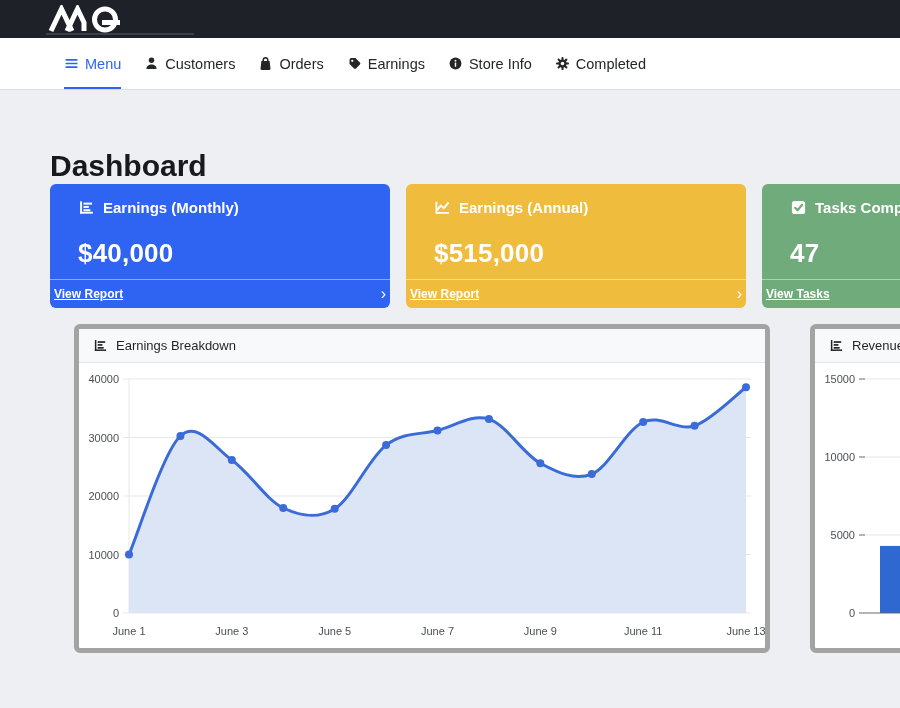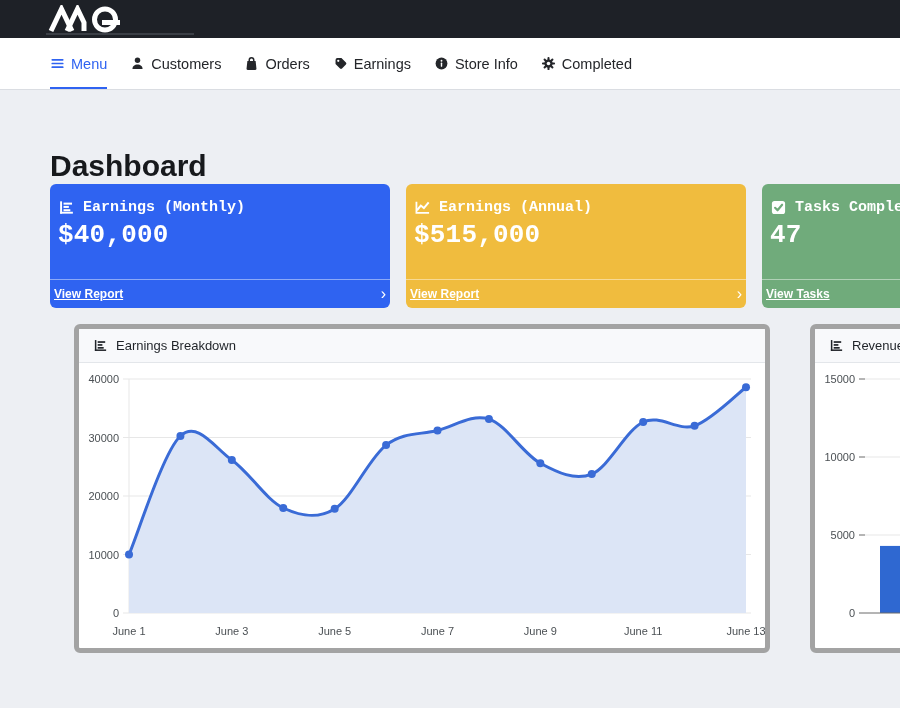--- a/index.html
+++ b/index.html
@@ -12,21 +12,21 @@
   .viewport{position:relative;width:900px;height:708px;overflow:hidden;}
 
   
   .topbar{position:relative;height:38px;background:#1e2127;}
   .logo{position:absolute;left:48px;top:5px;display:block;line-height:0;}
   .logo-underline{position:absolute;left:46px;bottom:3px;width:148px;height:2px;background:#3b3f46;}
 
   
   .navbar{
     height:52px;background:#fff;border-bottom:1px solid #dadde2;
-    display:flex;align-items:stretch;padding-left:50px;box-sizing:border-box;
+    display:flex;align-items:stretch;padding-left:64px;box-sizing:border-box;
   }
   .nav-item{
     position:relative;display:inline-flex;align-items:center;gap:6px;
     margin-right:23px;font-size:14.5px;color:#24262a;cursor:pointer;
     text-decoration:none;
   }
   .nav-item .lbl{white-space:nowrap;}
   .nav-item.active{color:#2f63f1;}
   .nav-item.active::after{
     content:"";position:absolute;left:0;right:0;bottom:0;height:2px;background:#2f63f1;
@@ -35,23 +35,23 @@
 
   
   main{padding:58px 0 0 50px;}
   h1{margin:0;font-size:30px;line-height:36px;font-weight:700;color:#17191c;}
 
   .cards{display:flex;gap:16px;width:1060px;margin-top:0;}
   .stat-card{
     width:340px;height:124px;border-radius:6px;color:#fff;
     display:flex;flex-direction:column;box-sizing:border-box;flex:none;
   }
-  .stat-card .body{padding:15px 8px 6px;flex:1;font-family:Liberation Mono, monospace;}
+  .stat-card .body{padding:15px 28px 6px;flex:1;}
   .stat-card .head{display:flex;align-items:center;gap:8px;font-size:15px;font-weight:700;white-space:nowrap;}
-  .stat-card .value{margin-top:4px;font-size:26px;font-weight:700;letter-spacing:.2px;}
+  .stat-card .value{margin-top:22px;font-size:26px;font-weight:700;letter-spacing:.2px;}
   .stat-card .footer{
     border-top:1px solid rgba(255,255,255,.45);
     padding:7px 4px;display:flex;justify-content:space-between;align-items:center;
   }
   .stat-card .footer a{color:#fff;font-size:12px;font-weight:700;text-decoration:underline;}
   .stat-card .chev{font-size:16px;line-height:12px;font-weight:400;}
   .card-blue{background:#2f63f1;}
   .card-yellow{background:#f0bc3e;}
   .card-green{background:#70ab7b;}
 

